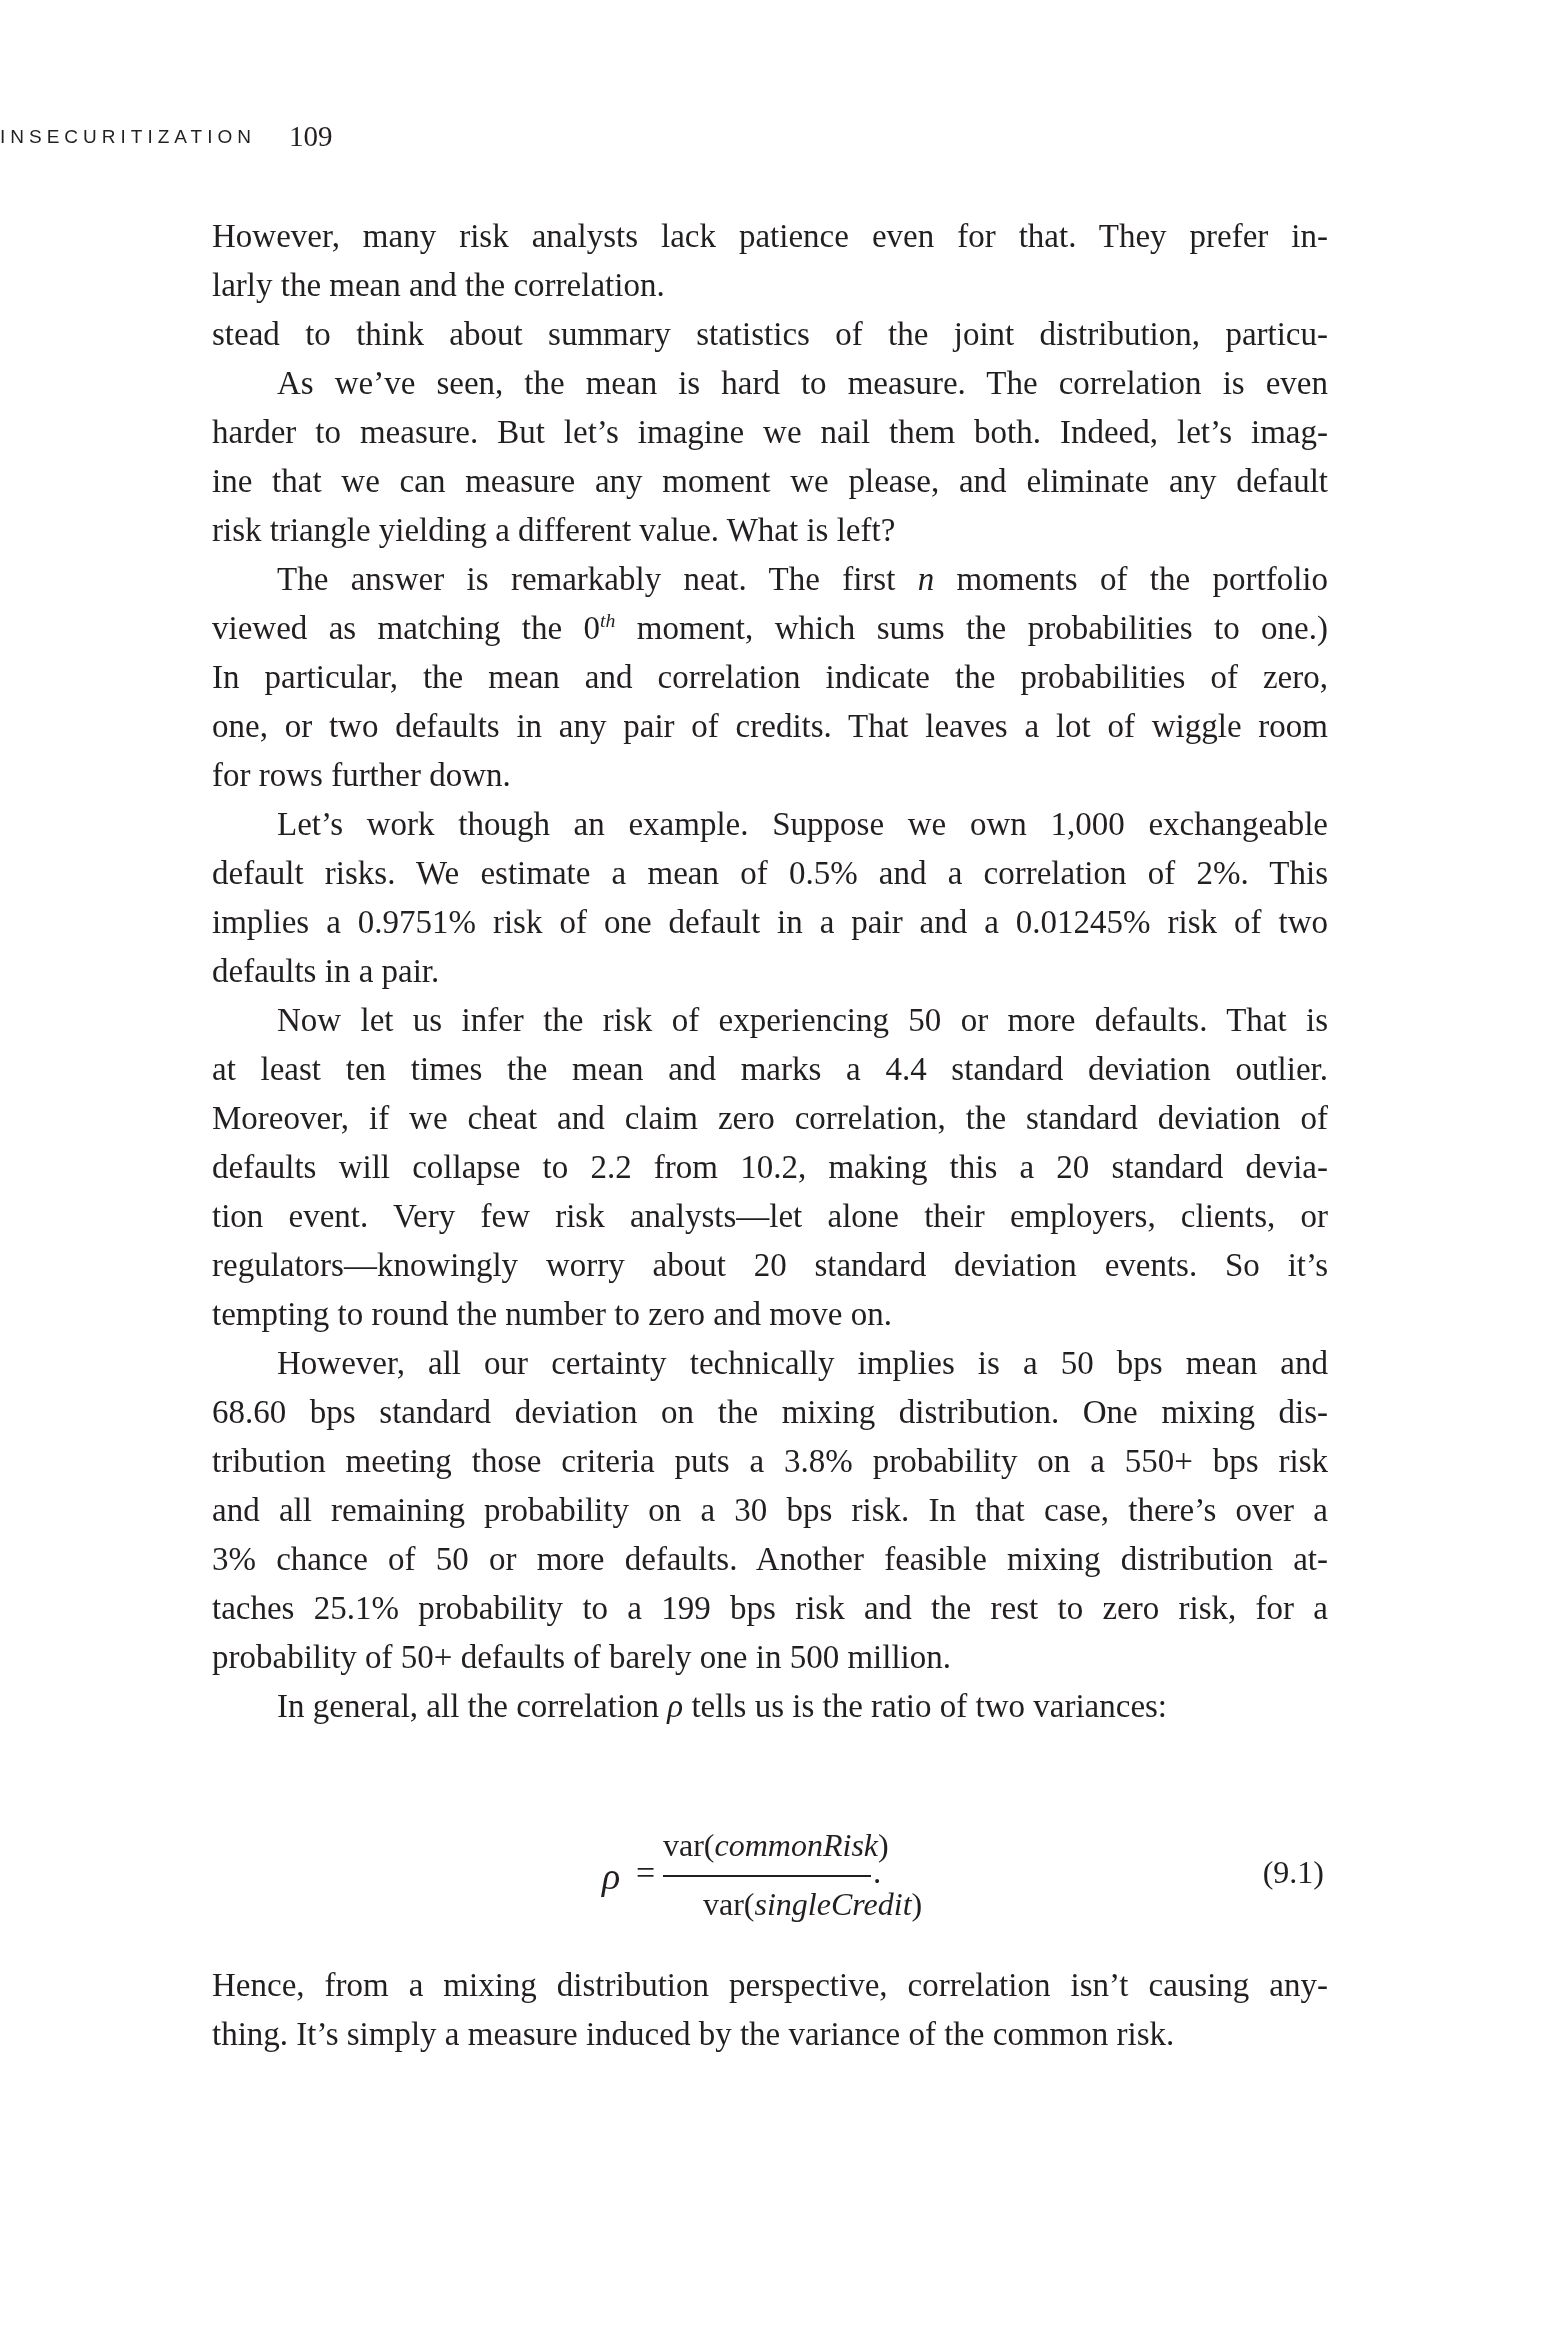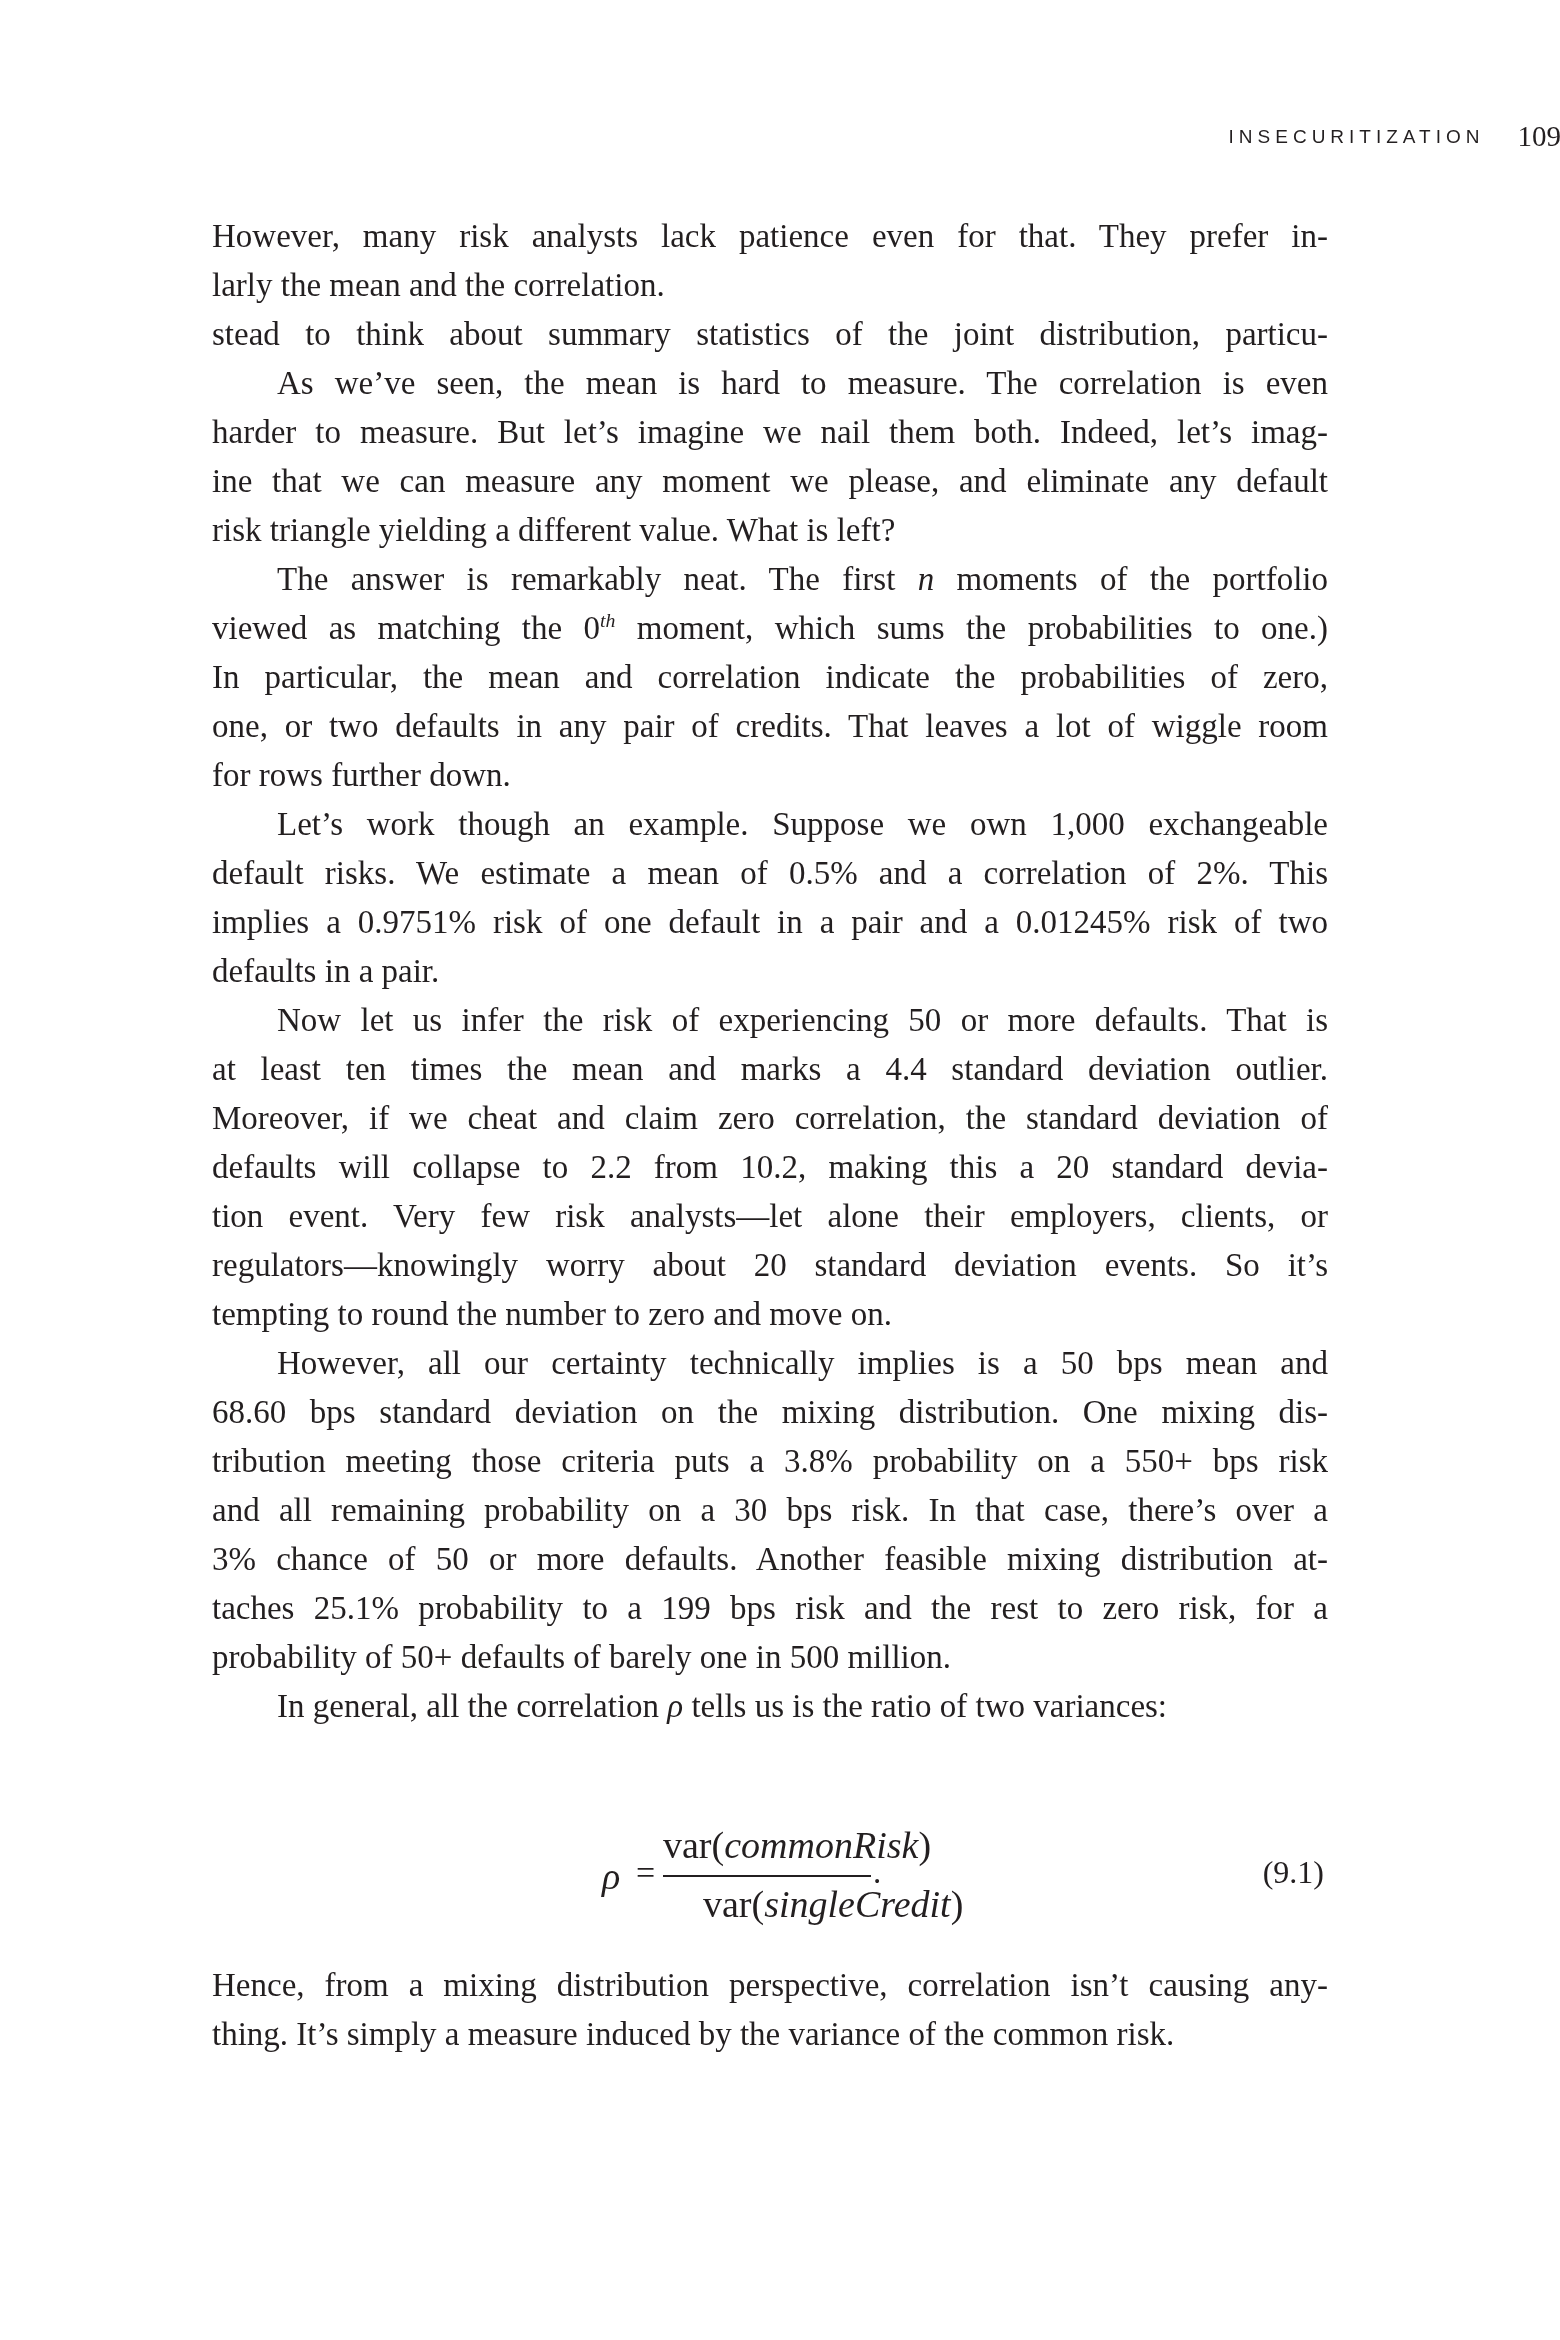--- a/index.html
+++ b/index.html
@@ -1,30 +1,30 @@
 <!DOCTYPE html>
 <html><head>
 <meta charset="utf-8">
 <style>
   html, body { margin:0; padding:0; background:#ffffff; }
   body { width:1561px; height:2341px; position:relative; overflow:hidden;
          font-family:"Liberation Serif", "DejaVu Serif", serif; color:#231f20; }
-  .running-head { position:absolute; top:120px; left:0; width:1561px; text-align:right; }
+  .running-head { position:absolute; top:120px; left:0; width:1561px; text-align:left; }
   .rh-title { font-family:"Liberation Sans", "DejaVu Sans", sans-serif; font-size:19px;
               letter-spacing:5px; color:#231f20; vertical-align:middle; }
   .rh-page { font-family:"Liberation Serif", serif; font-size:29px; margin-left:29px; vertical-align:middle; }
   .text-block { position:absolute; left:212px; top:212px; width:1116px; font-size:33px; line-height:49px; }
   .line { display:block; height:49px; white-space:nowrap; text-align:justify; text-align-last:justify; }
   .line.last { text-align-last:left; }
   .line.indent { padding-left:65px; }
   sup { font-size:60%; font-style:italic; line-height:0; vertical-align:super; }
   .eq-block { position:absolute; left:212px; top:1821px; width:1116px; height:115px; }
   .eq-rho { position:absolute; left:390px; top:32.5px; font-size:38px; font-style:italic; }
   .eq-eq { position:absolute; left:424px; top:32.5px; font-size:34px; }
-  .eq-frac { position:absolute; left:451px; top:0; width:208px; text-align:center; font-size:38px; }
+  .eq-frac { position:absolute; left:451px; top:0; width:208px; text-align:center; font-size:32px; }
   .eq-num { display:block; height:48px; line-height:48px; }
   .eq-bar { display:block; height:1.9px; background:#231f20; margin:5.7px 0 3.8px 0; }
   .eq-den { display:block; height:48px; line-height:48px;margin-left:40px; }
   .eq-dot { position:absolute; left:661px; top:32.5px; font-size:33px; }
   .eq-num-label { position:absolute; right:4px; top:32.5px; font-size:32px; }
   .after-block { position:absolute; left:212px; top:1961px; width:1116px; font-size:33px; line-height:49px; }
 </style>
 </head>
 <body>
 

